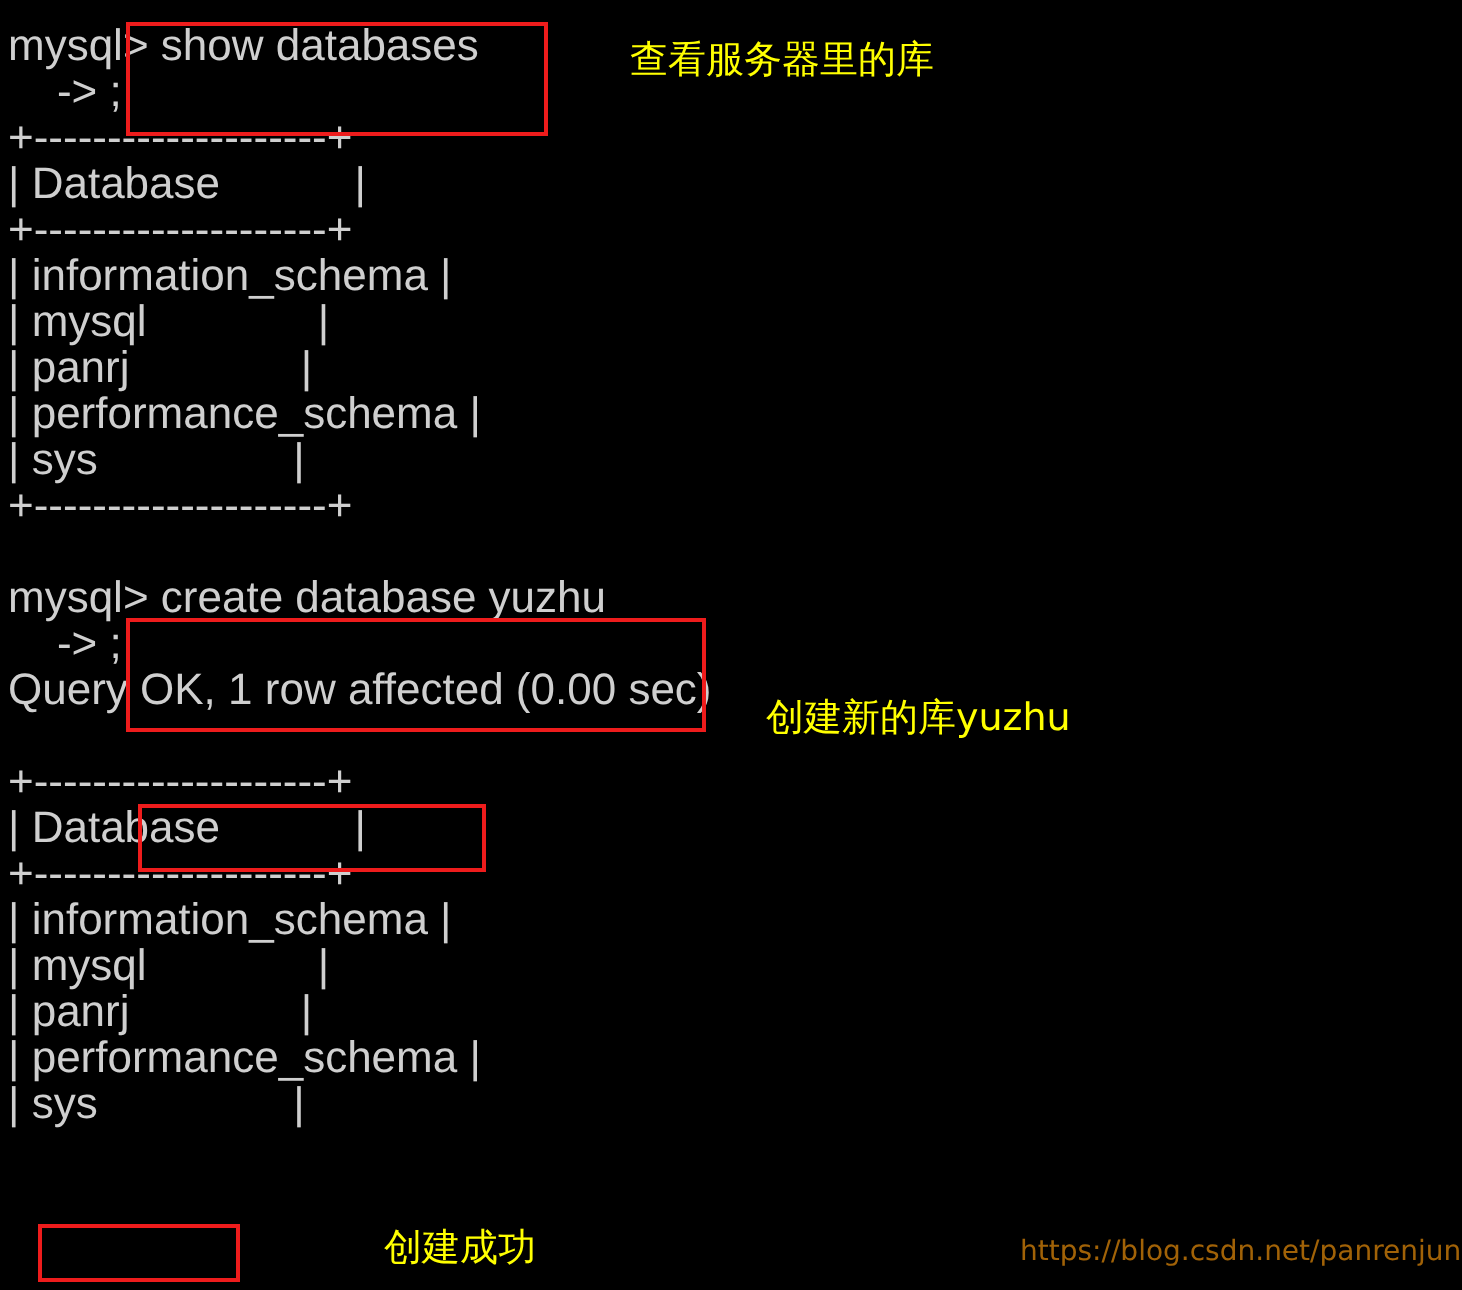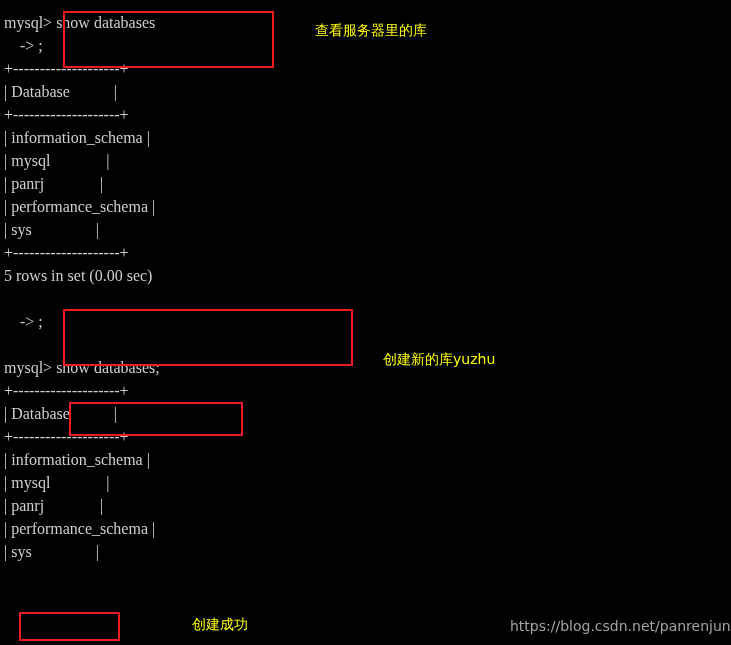--- a/index.html
+++ b/index.html
@@ -27,53 +27,53 @@
   
   .console {
     position: absolute;
     left: 4px;
     top: 11px;
     width: 420px;
   }
   .line {
     height: 23px;
     line-height: 23px;
-    font-size: 16px;
+    font-size: 22px;
     color: #cfcfcf;
     white-space: pre;
     letter-spacing: 0px;
-    font-family: Liberation Serif, serif;
+    font-family: Liberation Sans, sans-serif;
   }
   .line.blank {
     color: transparent;
   }
 
   
   .redbox {
     position: absolute;
     border: 2px solid #ee1c1c;
     box-sizing: border-box;
     background: transparent;
     pointer-events: none;
   }
 
   
   .annotation {
     position: absolute;
     color: #ffff00;
-    font-size: 14px;
+    font-size: 19px;
     line-height: 18px;
     white-space: nowrap;
     font-family: "DejaVu Sans", "Liberation Sans", sans-serif;
   }
 
   
   .watermark {
     position: absolute;
-    color: #a3a3a3;
+    color: #a16207;
     font-size: 14px;
     line-height: 18px;
     white-space: nowrap;
     font-family: "DejaVu Sans", "Liberation Sans", sans-serif;
   }
 </style>
 </head>
 <body>
 
 <div id="terminal">
@@ -83,25 +83,25 @@
     <div class="line">    -&gt; ;</div>
     <div class="line">+--------------------+</div>
     <div class="line">| Database           |</div>
     <div class="line">+--------------------+</div>
     <div class="line">| information_schema |</div>
     <div class="line">| mysql              |</div>
     <div class="line">| panrj              |</div>
     <div class="line">| performance_schema |</div>
     <div class="line">| sys                |</div>
     <div class="line">+--------------------+</div>
-    <div class="line">5 rows in set (0.00 sec)</div>
     <div class="line blank"></div>
+    <div class="line">mysql&gt; create database yuzhu</div>
     <div class="line">    -&gt; ;</div>
+    <div class="line">Query OK, 1 row affected (0.00 sec)</div>
     <div class="line blank"></div>
-    <div class="line">mysql&gt; show databases;</div>
     <div class="line">+--------------------+</div>
     <div class="line">| Database           |</div>
     <div class="line">+--------------------+</div>
     <div class="line">| information_schema |</div>
     <div class="line">| mysql              |</div>
     <div class="line">| panrj              |</div>
     <div class="line">| performance_schema |</div>
     <div class="line">| sys                |</div>
   </div>
 

